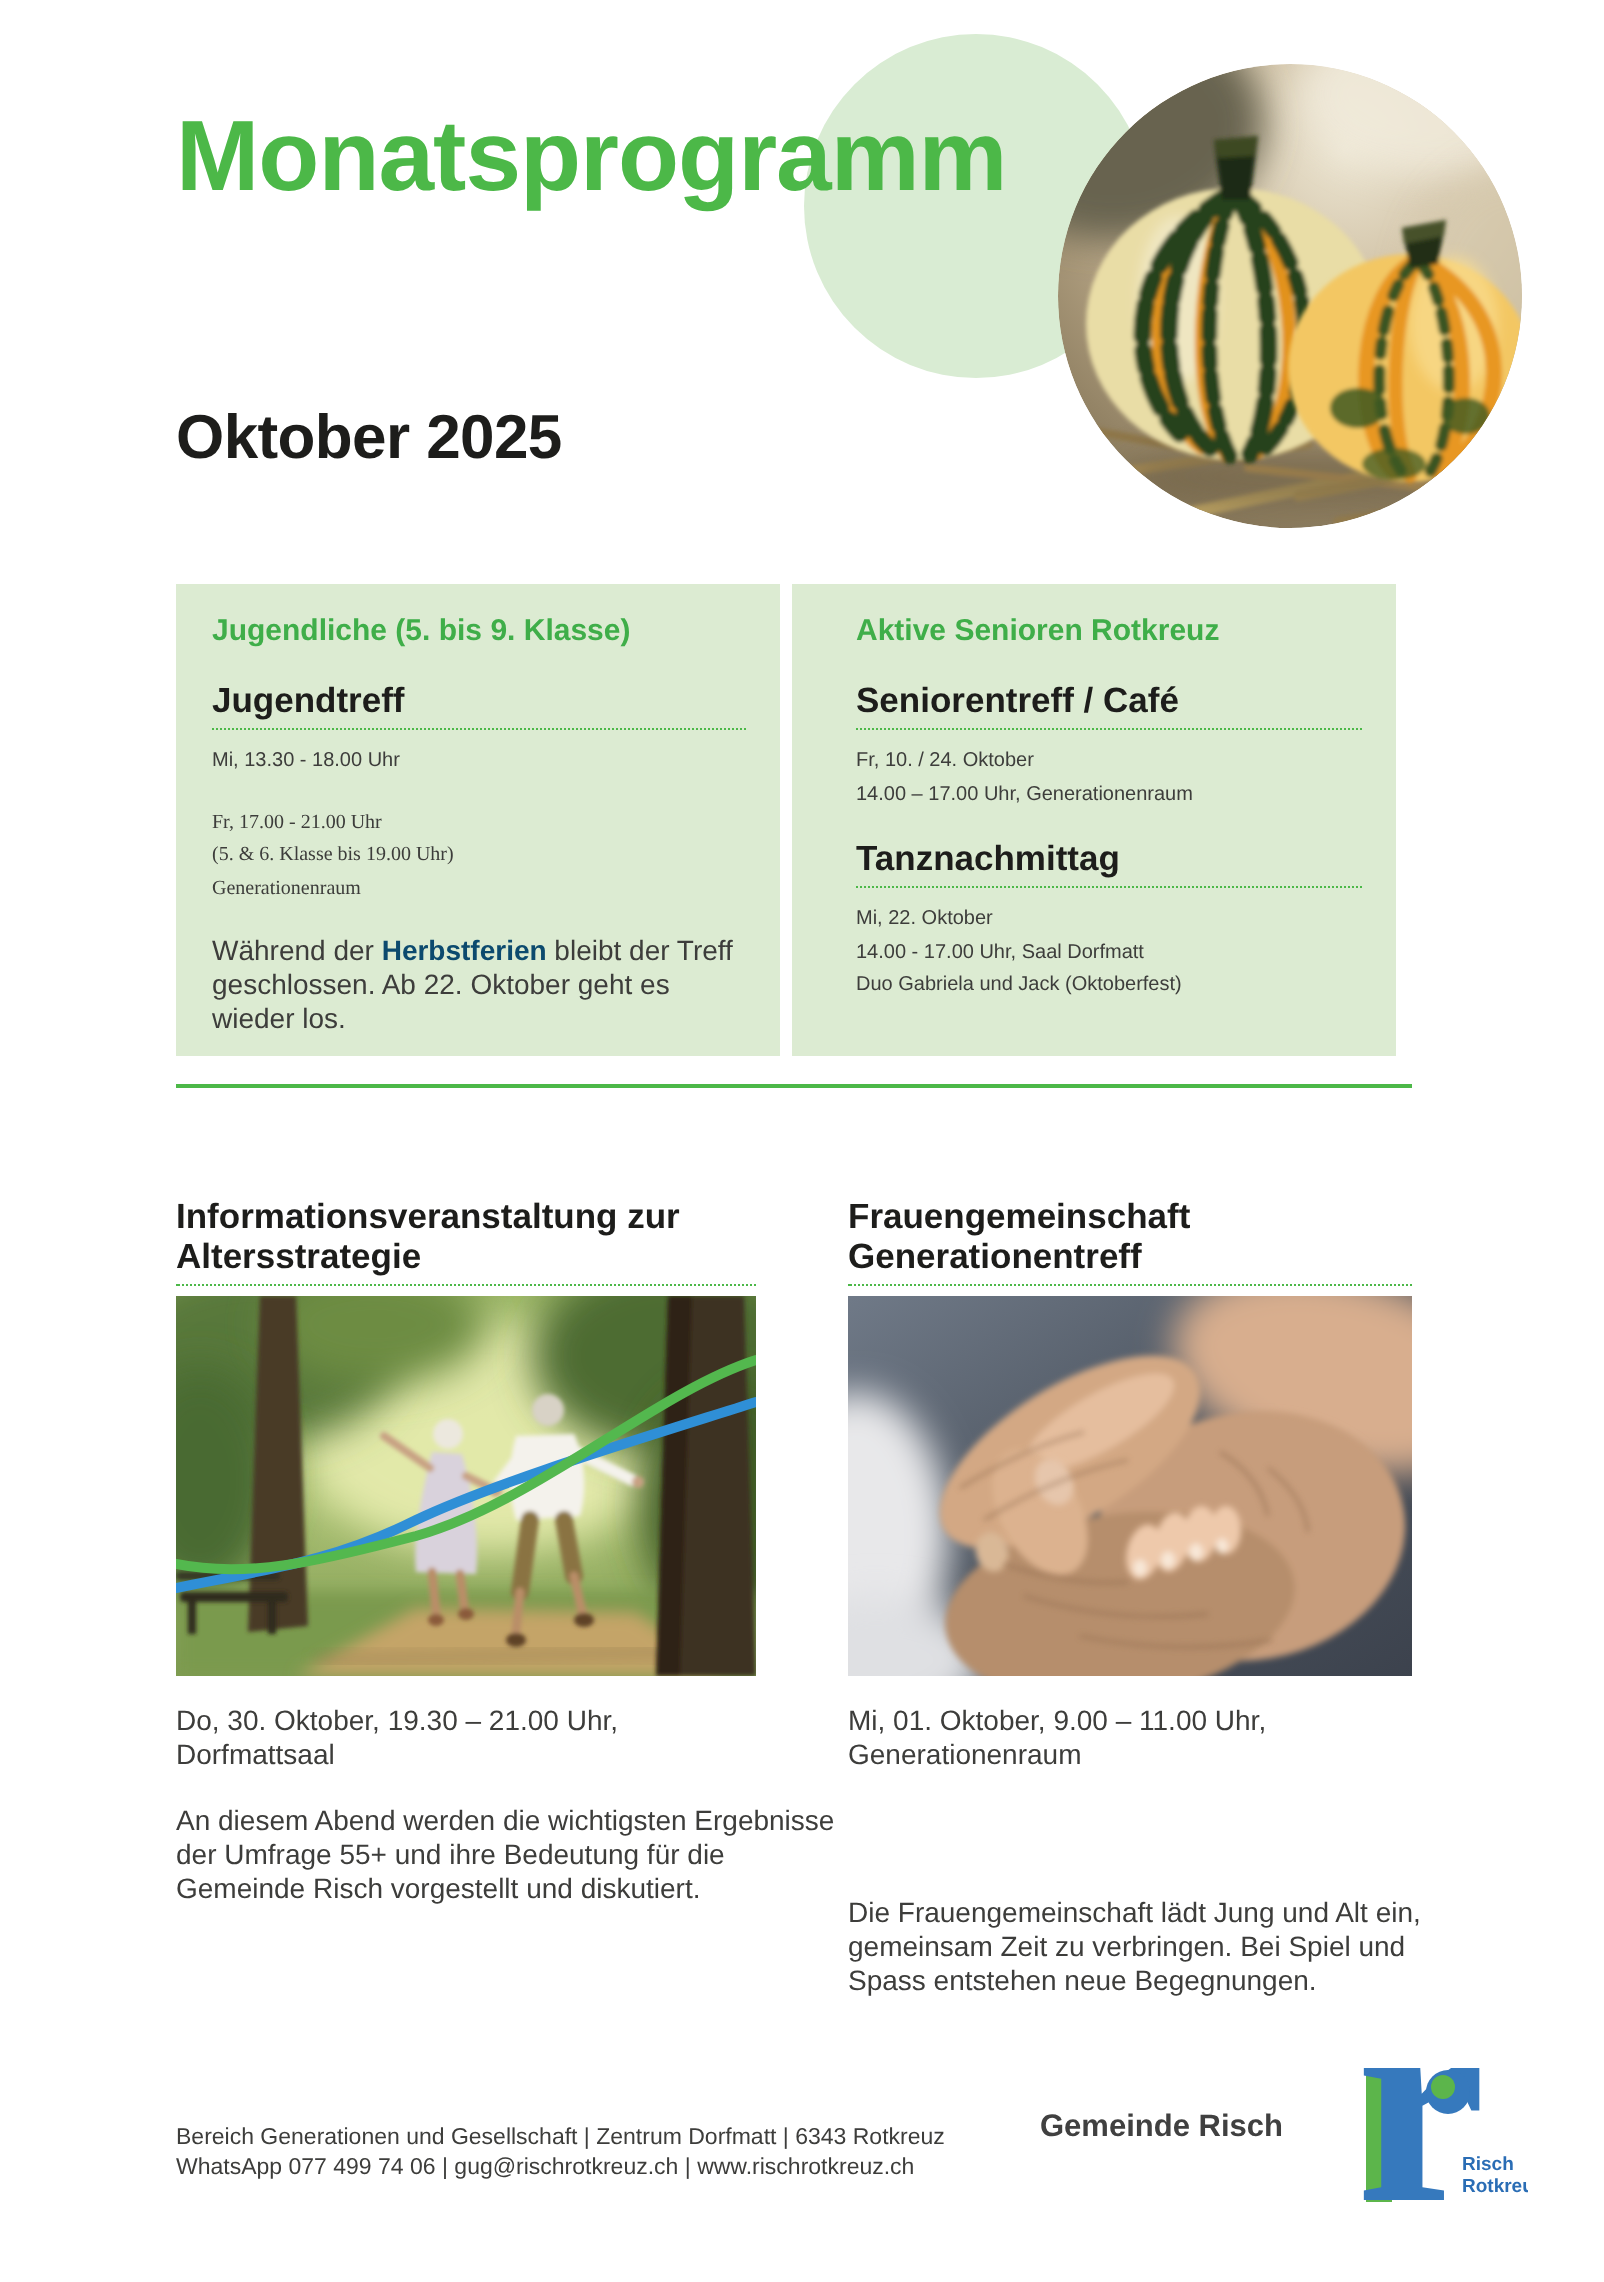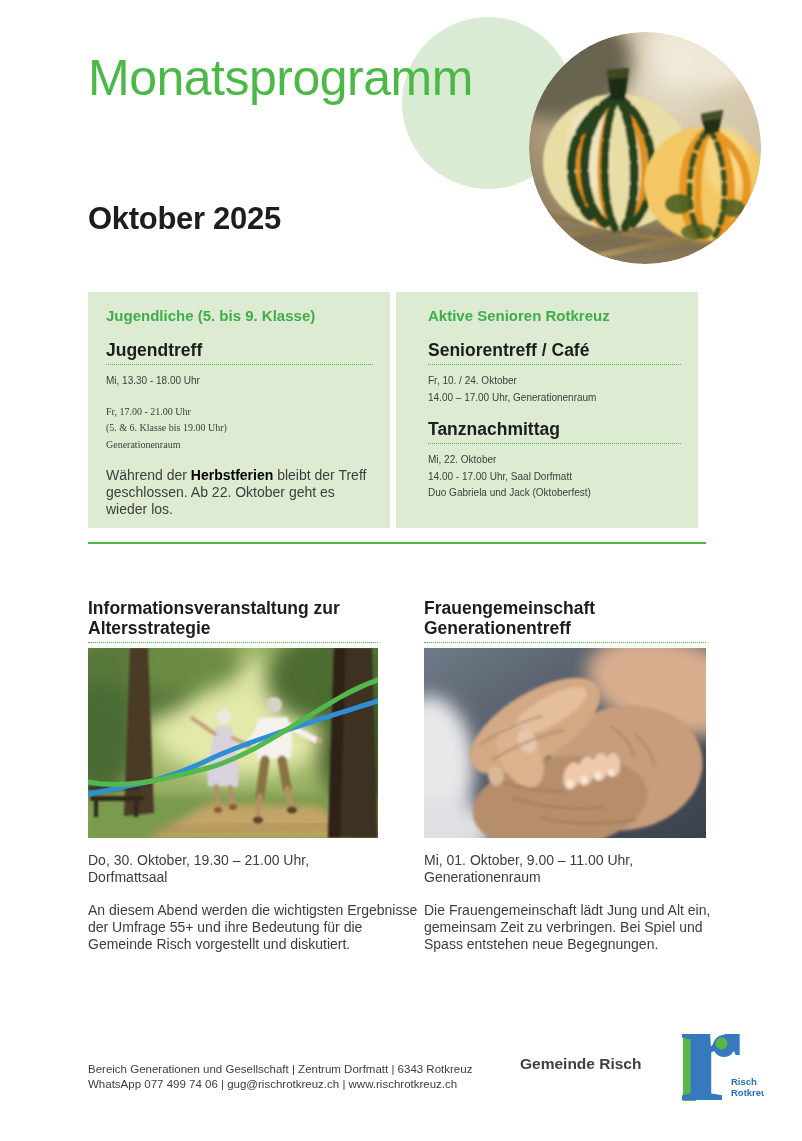--- a/index.html
+++ b/index.html
@@ -8,40 +8,40 @@
     font-family:"Liberation Sans","DejaVu Sans",sans-serif; overflow:hidden;
     color:#3d3d3b;
   }
 
   
   .decor-circle { position:absolute; left:402px; top:17px; width:172px; height:172px;
     border-radius:50%; background:#d9ecd3; z-index:1; }
   .photo-circle { position:absolute; left:529px; top:32px; width:232px; height:232px;
     border-radius:50%; overflow:hidden; z-index:2; }
   .page-title { position:absolute; left:88px; top:52px; z-index:3;
-    font-size:50px; line-height:52px; font-weight:normal; letter-spacing:-0.5px; color:#4cb848; }
+    font-size:50px; line-height:52px; font-weight:bold; letter-spacing:-0.5px; color:#4cb848; }
   .page-subtitle { position:absolute; left:88px; top:112px; z-index:3;
     font-size:18px; font-weight:bold; color:#4cb848; }
   .month-title { position:absolute; left:88px; top:201px;
     font-size:31px; font-weight:bold; color:#1d1d1b; letter-spacing:-0.3px; }
 
   
   .box { position:absolute; top:292px; width:302px; height:236px; background:#dcebd2;
     box-sizing:border-box; padding:15px 17px 0 18px; }
   .box-youth { left:88px; }
   .box-seniors { left:396px;padding-left:32px; }
   .box-category { font-size:15px; font-weight:bold; color:#3fae49; }
   .event-title { font-size:17.5px; line-height:21px; font-weight:bold; color:#1d1d1b;
     border-bottom:1px dotted #4cb848; padding-bottom:3px; margin-top:16px; }
   .event-title.second { margin-top:13px; }
   .grp { margin-top:8px; }
   .grp.sep { margin-top:14px;font-family:Liberation Serif, serif; }
   .ln { font-size:10px; line-height:16.5px; color:#3d3d3b; }
   .note { margin-top:14px; font-size:14px; line-height:17px; color:#3d3d3b; }
-  .note b { color:#000000; }
+  .note b { color:#0c4a6e; }
 
   .divider { position:absolute; left:88px; top:542px; width:618px; height:2px; background:#4cb848; }
 
   
   .col { position:absolute; top:599px; }
   .col-info { left:88px; width:290px; }
   .col-women { left:424px; width:282px; }
   .col-title { font-size:17.5px; line-height:19.5px; font-weight:bold; color:#1d1d1b;
     border-bottom:1px dotted #4cb848; padding-bottom:4px; }
   .photo { position:absolute; top:648px; height:190px; overflow:hidden; }
@@ -328,21 +328,21 @@
         <path d="M82 134 q32 11 62 9"></path>
         <path d="M120 170 q48 10 96 2"></path>
       </g>
     </svg>
   </div>
 
   <div class="date-block" style="left:424px;">
     <div class="body-ln">Mi, 01. Oktober, 9.00 – 11.00 Uhr,</div>
     <div class="body-ln">Generationenraum</div>
   </div>
-  <div class="para-block" style="left:424px;">
+  <div class="para-block" style="left:424px;margin-top:46px;">
     <div class="body-ln">Die Frauengemeinschaft lädt Jung und Alt ein,</div>
     <div class="body-ln">gemeinsam Zeit zu verbringen. Bei Spiel und</div>
     <div class="body-ln">Spass entstehen neue Begegnungen.</div>
   </div>
 
   <div class="footer-text">
     <div class="footer-ln">Bereich Generationen und Gesellschaft | Zentrum Dorfmatt | 6343 Rotkreuz</div>
     <div class="footer-ln">WhatsApp 077 499 74 06 | gug@rischrotkreuz.ch | www.rischrotkreuz.ch</div>
   </div>
 

